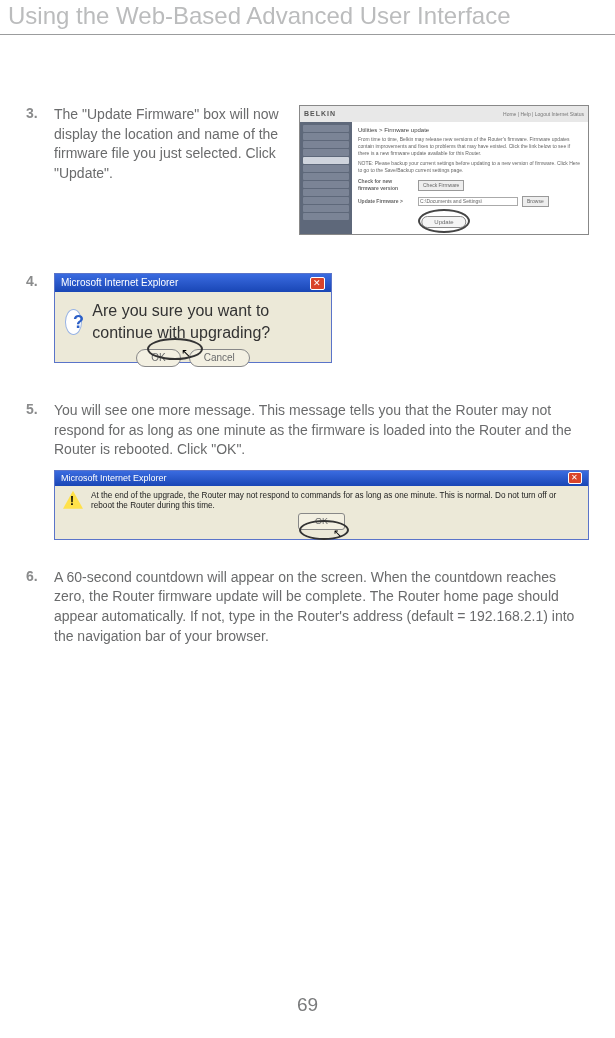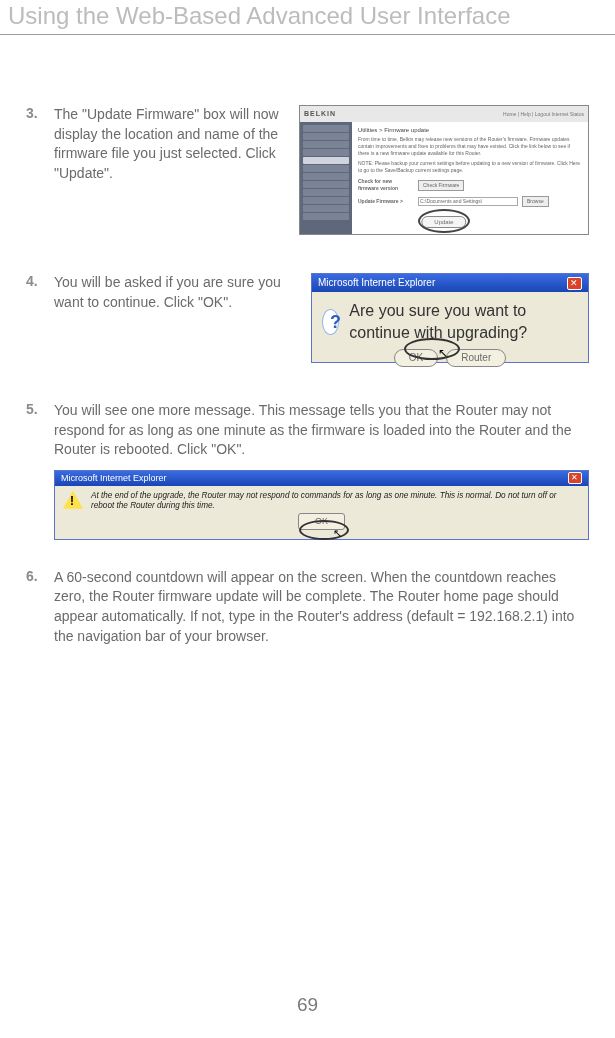--- a/index.html
+++ b/index.html
@@ -89,21 +89,21 @@
   .shot2 .circ { position:absolute; bottom:2px; left:92px; width:56px; height:22px; border:2px solid #333; border-radius:50%;}
   .shot2 .cursor { position:absolute; bottom:0px; left:126px; font-size:12px; color:#000;}
   
   .shot3 { width: 100%; height: 70px; border:1px solid #5a74c9; background:#ece9d8; position:relative; margin-top:10px;}
   .shot3 .tb { height:15px; background:linear-gradient(#3a6be0,#1946b5); color:#fff; font-size:9px; padding:1px 6px; display:flex; align-items:center;}
   .shot3 .tb .x { margin-left:auto; width:14px; height:12px; background:#d9432a; border:1px solid #fff; border-radius:2px; position:relative;}
   .shot3 .tb .x::before{content:"✕"; color:#fff; font-size:8px; position:absolute; left:2px; top:-1px;}
   .shot3 .bd { display:flex; padding:5px 8px 2px 8px; gap:8px; align-items:flex-start;}
   .shot3 .warn { width:20px; height:18px; background:#ffe14a; clip-path: polygon(50% 0, 100% 100%, 0 100%); position:relative; flex-shrink:0;}
   .shot3 .warn::before{content:"!"; position:absolute; left:7px; top:2px; font-size:12px; font-weight:bold; color:#000;}
-  .shot3 .msg { font-size:8.2px; color:#222; line-height:1.25;font-style:italic;}
+  .shot3 .msg { font-size:8.2px; color:#222; line-height:1.25;}
   .shot3 .btns { display:flex; justify-content:center;}
   .shot3 .dlgbtn { border:1px solid #888; background:#f3f0e2; border-radius:3px; font-size:9px; padding:1px 16px;}
   .shot3 .circ { position:absolute; bottom:-1px; left:244px; width:50px; height:20px; border:2px solid #333; border-radius:50%;}
   .shot3 .cursor { position:absolute; bottom:-3px; left:278px; font-size:11px; color:#000;}
   .page-num {
     position: absolute;
     bottom: 22px;
     left: 50%;
     transform: translateX(-50%);
     font-size: 19px;
@@ -159,33 +159,32 @@
         </div>
         <div class="upbtn">Update</div>
         <div class="circle"></div>
       </div>
     </div>
   </div>
 
   <div class="step">
     <div class="step-num">4.</div>
     <div class="step-body step-flex">
-      <div class="step-text">You will be asked if you are sure you want to continue. Click "OK".</div>
       <div class="shot2">
         <div class="tb">
           <span>Microsoft Internet Explorer</span>
           <span class="x"></span>
         </div>
         <div class="bd">
           <div class="qico"></div>
           <div class="msg">Are you sure you want to continue with upgrading?</div>
         </div>
         <div class="btns">
           <div class="dlgbtn">OK</div>
-          <div class="dlgbtn">Router</div>
+          <div class="dlgbtn">Cancel</div>
         </div>
         <div class="circ"></div>
         <div class="cursor">↖</div>
       </div>
     </div>
   </div>
 
   <div class="step" style="display:block; margin-bottom:28px;">
     <div style="display:flex;">
       <div class="step-num">5.</div>

